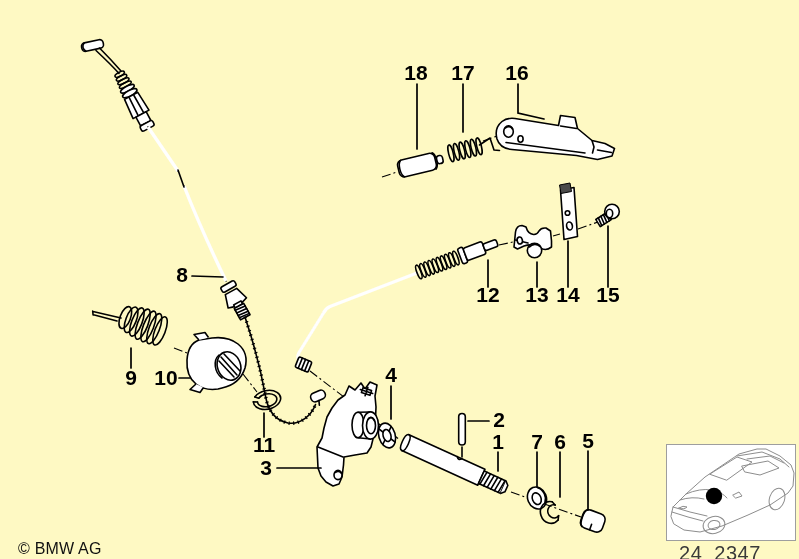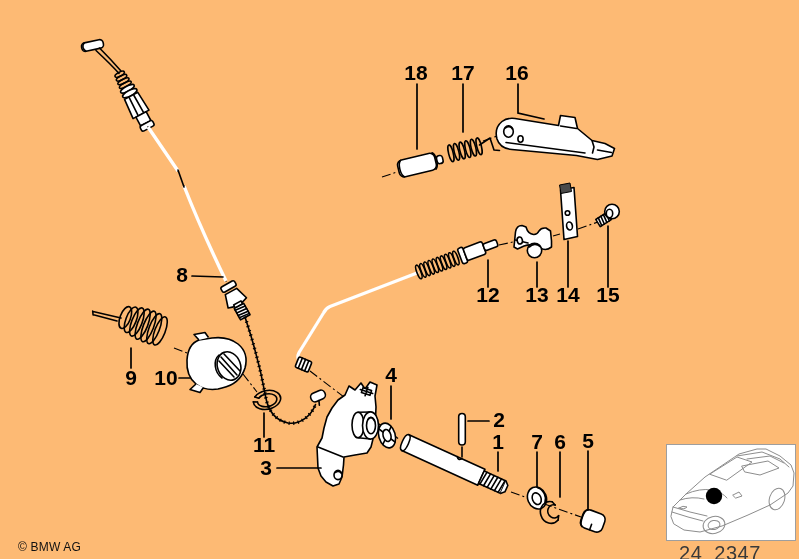--- a/index.html
+++ b/index.html
@@ -1,25 +1,25 @@
 <!DOCTYPE html>
 <html><head>
 <meta charset="utf-8">
 <style>
   html,body{margin:0;padding:0;background:#fff;}
-  .stage{position:relative;width:799px;height:559px;background:#fdba74;overflow:hidden;
+  .stage{position:relative;width:799px;height:559px;background:#fef9c3;overflow:hidden;
          font-family:"Liberation Sans",sans-serif;}
   .stage svg{position:absolute;left:0;top:0;}
   .lbl{font-family:"Liberation Sans",sans-serif;font-weight:bold;font-size:21px;fill:#000;}
   .k{stroke:#000;fill:none;stroke-width:1.6;stroke-linecap:round;stroke-linejoin:round;}
   .kf{stroke:#000;fill:#fff;stroke-width:1.6;stroke-linejoin:round;}
   .ld{stroke:#000;stroke-width:1.7;fill:none;stroke-linecap:round;}
   .cl{stroke:#000;stroke-width:1.1;fill:none;stroke-dasharray:9 3 2 3;}
   .car{stroke:#8d8d8d;fill:none;stroke-width:1;stroke-linejoin:round;stroke-linecap:round;}
-  .copyright{position:absolute;left:18px;top:540px;font-size:12px;color:#111;letter-spacing:0.2px;}
+  .copyright{position:absolute;left:18px;top:540px;font-size:16px;color:#111;letter-spacing:0.2px;}
   .diagcode{position:absolute;left:679px;top:542px;font-size:20px;color:#3a3a3a;letter-spacing:0.6px;}
 </style>
 </head>
 <body>
 
 <div class="stage">
 <svg width="799" height="559" viewBox="0 0 799 559">
 
   <g>
     <path class="cl" d="M174,348 L187,353"></path>

